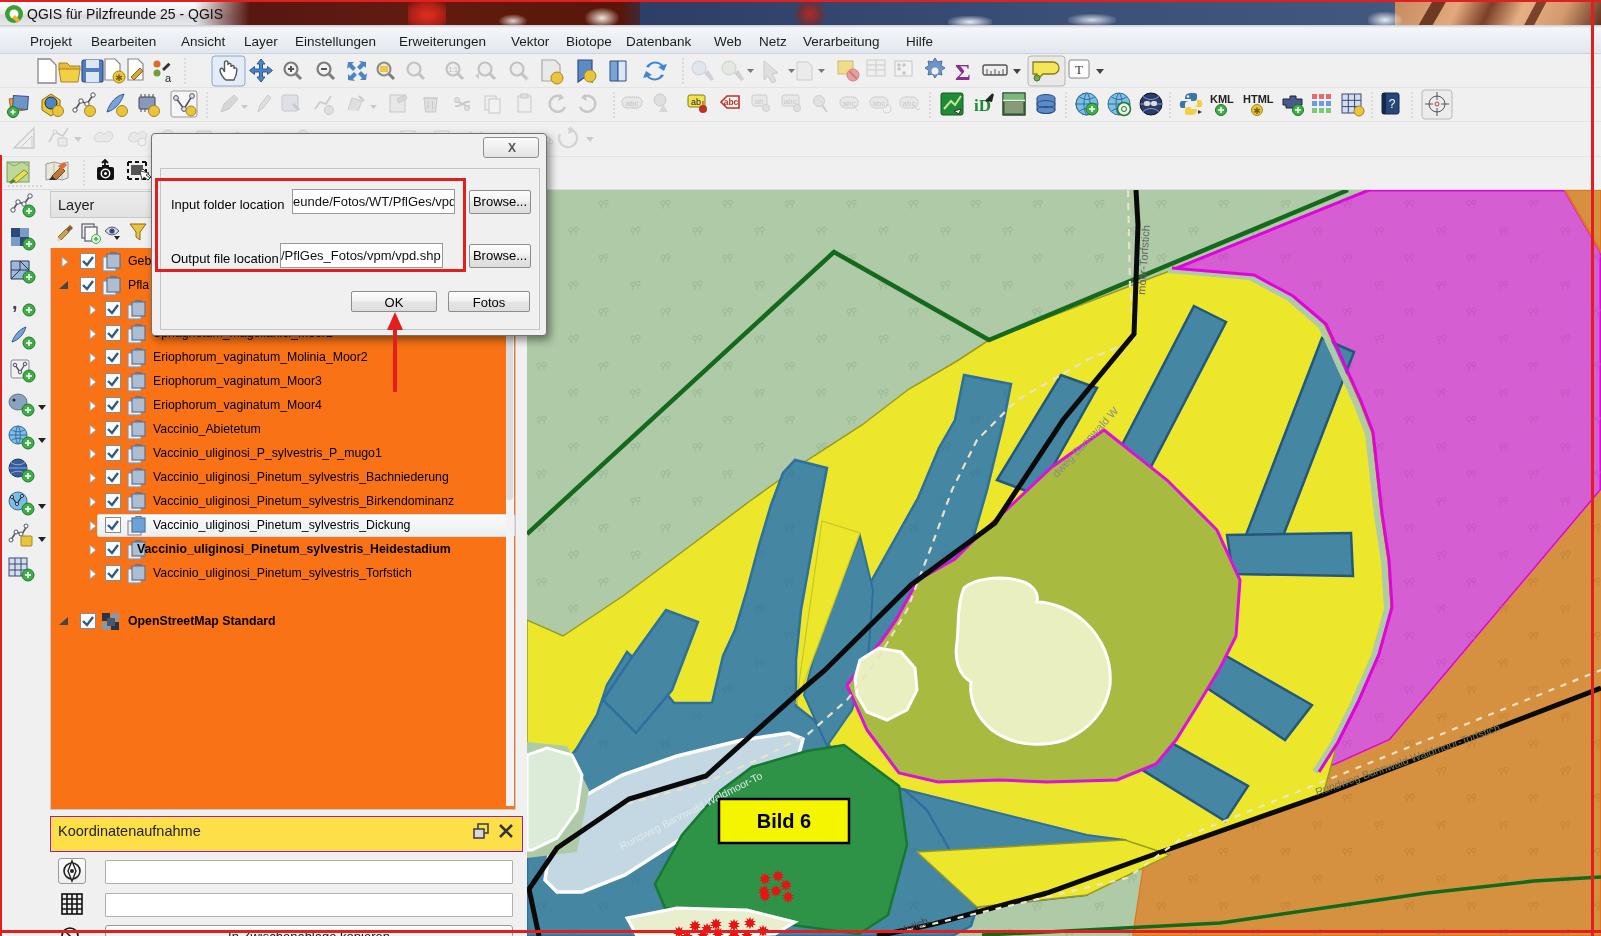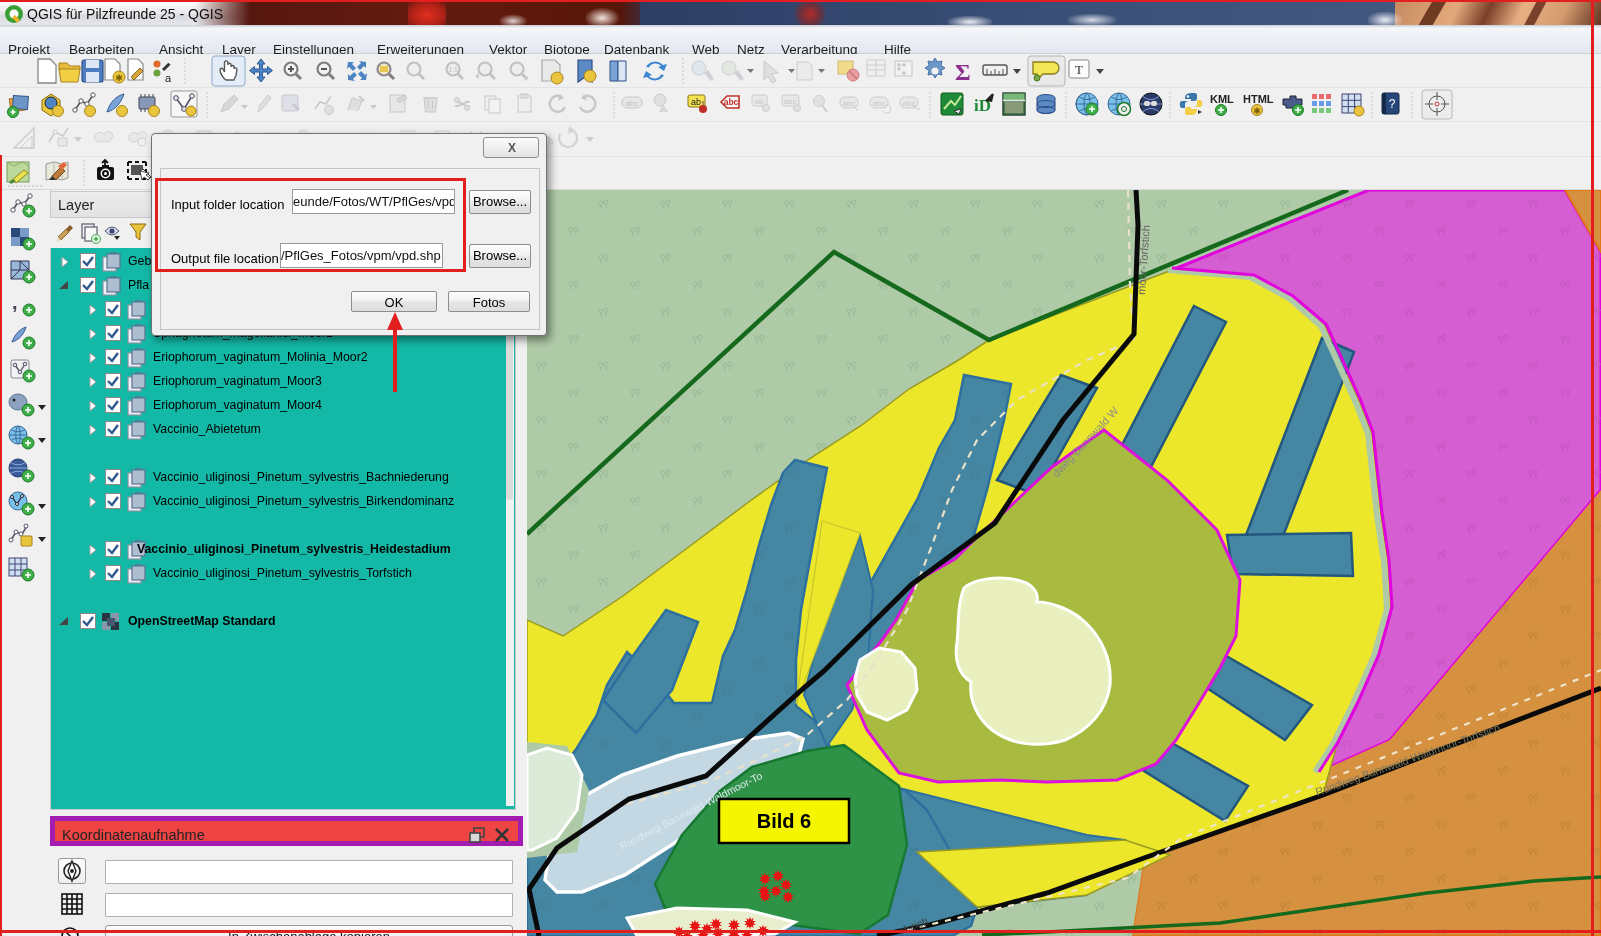--- a/index.html
+++ b/index.html
@@ -4,36 +4,36 @@
 <style>
   * { margin:0; padding:0; box-sizing:border-box; }
   html,body { width:1601px; height:936px; overflow:hidden; font-family:"Liberation Sans", sans-serif; background:#f0f0f0; }
   .abs { position:absolute; }
   #desktop { left:0; top:0; width:1601px; height:28px; background:linear-gradient(90deg,#4a1510 0px,#56170f 240px,#641b10 420px,#571608 620px,#2c3a63 660px,#31486e 900px,#3d5480 1340px,#c08a62 1420px,#d99a70 1500px,#c98f66 1601px); }
   #deskblue { left:640px; top:0; width:760px; height:28px; background:linear-gradient(90deg,#2e3e66,#3a5076 55%,#42587e); }
   #deskskin { left:1395px; top:0; width:206px; height:28px; background:linear-gradient(115deg,#c58a60 0%,#e3a97c 30%,#7a3f28 45%,#e7b084 60%,#d39a6e 80%,#5e2f1e 100%); }
   #titleglass { left:0; top:2px; width:250px; height:25px; background:linear-gradient(180deg,#fdfdfd 0%,#e9e9ec 45%,#dadbe0 55%,#e8e9ee 100%); -webkit-mask-image:linear-gradient(90deg,#000 78%,transparent 100%); }
   #titletext { left:27px; top:6px; font-size:14px; color:#111; }
   #menubar { left:0; top:28px; width:1601px; height:26px; background:linear-gradient(180deg,#f4f6f9,#e2e7ef); border-bottom:1px solid #cdd2da; font-size:13.5px; color:#1c1c1c; }
-  #menubar span { position:absolute; top:14px; }
+  #menubar span { position:absolute; top:6px;margin-left:22px; }
   .tbrow { left:0; width:1601px; background:#f0f0f0; }
   #tb1 { top:54px; height:34px; border-bottom:1px solid #e3e3e3;}
   #tb2 { top:88px; height:34px; border-bottom:1px solid #e3e3e3;}
   #tb3 { top:122px; height:35px; border-bottom:1px solid #e3e3e3;}
   #tb4 { top:157px; height:33px; border-bottom:1px solid #dadada;}
   #leftbar { left:0; top:190px; width:50px; height:746px; background:#f0f0f0; }
   #panel { left:50px; top:190px; width:477px; height:746px; background:#f0f0f0; border-left:1px solid #d8d8d8; }
   #ptitle { left:50px; top:191px; width:473px; height:27px; background:linear-gradient(180deg,#ececec,#e2e2e2); border:1px solid #c8c8c8; }
   #ptitle span { position:absolute; left:7px; top:5px; font-size:14.5px; color:#222; }
   #ptools { left:50px; top:218px; width:473px; height:30px; background:#f0f0f0; }
-  #tree { left:50px; top:248px; width:466px; height:562px; background:#14b8a6; border:1px solid #c8c8c8; border-top:none; overflow:hidden; }
+  #tree { left:50px; top:248px; width:466px; height:562px; background:#f97316; border:1px solid #c8c8c8; border-top:none; overflow:hidden; }
   .trow { position:absolute; height:24px; font-size:12.3px; color:#000; white-space:nowrap; }
   .trow .lbl { position:absolute; top:4px; }
   #koord { left:50px; top:810px; width:473px; height:126px; background:#f0f0f0; }
-  #ktitle { left:50px; top:816px; width:473px; height:30px; background:#ef4444; border:5px solid #a21caf; }
+  #ktitle { left:50px; top:816px; width:473px; height:36px; background:#fde047; border:1px solid #a21caf; }
   #ktitle span { position:absolute; left:7px; top:6px; font-size:14.5px; color:#222; }
   .kfield { position:absolute; background:#fff; border:1px solid #b0b0b0; border-radius:1px; height:24px; }
   .kbtn { position:absolute; width:28px; height:26px; background:linear-gradient(180deg,#fdfdfd,#eee); border:1px solid #9a9a9a; border-radius:3px; }
   #map { left:527px; top:190px; width:1074px; height:746px; }
   #dialog { left:151px; top:133px; width:396px; height:203px; background:#f0f0f0; border:1px solid #717171; border-radius:4px; box-shadow:3px 4px 8px rgba(0,0,0,0.45); }
   #dtitle { position:absolute; left:0; top:0; width:100%; height:29px; background:linear-gradient(180deg,#f6f6f6,#e9e9e9); border-bottom:1px solid #d5d5d5; border-radius:4px 4px 0 0; }
   #dtitle .t { position:absolute; left:34px; top:7px; font-size:13.5px; color:#111; }
   #dclose { position:absolute; right:7px; top:3px; width:56px; height:21px; background:linear-gradient(180deg,#fbfbfb,#e3e3e3); border:1px solid #8f8f8f; border-radius:3px; text-align:center; font-size:12px; color:#555; line-height:20px; font-weight:bold; letter-spacing:-2px;}
   #dgroup { position:absolute; left:8px; top:34px; width:380px; height:162px; border:1px solid #c4c4c4; background:#f0f0f0; }
   .dlabel { position:absolute; font-size:13px; color:#000; }
@@ -826,20 +826,35 @@
         <rect x="0.5" y="0.5" width="15" height="15" fill="#fdfdfd" stroke="#8b8b8b"></rect>
         <path d="M3,8 l4,4 6,-8" fill="none" stroke="#2d5a8c" stroke-width="2.4"></path>
       </svg>
       <svg style="position:absolute;left:76px;top:2px" width="22" height="20">
         <rect x="1" y="5" width="13" height="14" fill="#eef0f4" stroke="#8a94a4" stroke-width="1.2"></rect>
         <rect x="5" y="2" width="13" height="14" fill="#aebdd0" stroke="#5a7494" stroke-width="1.2"></rect>
         <path d="M9,2 v-1.5 h5 v1.5" fill="none" stroke="#5a7494" stroke-width="1.2"></path>
       </svg>
       <span class="lbl" style="left:102px;font-weight:normal">Vaccinio_Abietetum</span>
     </div>
+<div class="trow" style="left:0;top:194px;width:466px">
+      <svg style="position:absolute;left:38px;top:6px" width="8" height="12">
+        <polygon points="1,1 7,6 1,11" fill="#fff" stroke="#a0a0a0"></polygon>
+      </svg>
+      <svg style="position:absolute;left:54px;top:3px" width="17" height="17">
+        <rect x="0.5" y="0.5" width="15" height="15" fill="#fdfdfd" stroke="#8b8b8b"></rect>
+        <path d="M3,8 l4,4 6,-8" fill="none" stroke="#2d5a8c" stroke-width="2.4"></path>
+      </svg>
+      <svg style="position:absolute;left:76px;top:2px" width="22" height="20">
+        <rect x="1" y="5" width="13" height="14" fill="#eef0f4" stroke="#8a94a4" stroke-width="1.2"></rect>
+        <rect x="5" y="2" width="13" height="14" fill="#aebdd0" stroke="#5a7494" stroke-width="1.2"></rect>
+        <path d="M9,2 v-1.5 h5 v1.5" fill="none" stroke="#5a7494" stroke-width="1.2"></path>
+      </svg>
+      <span class="lbl" style="left:102px;font-weight:normal">Vaccinio_uliginosi_P_sylvestris_P_mugo1</span>
+    </div>
 <div class="trow" style="left:0;top:218px;width:466px">
       <svg style="position:absolute;left:38px;top:6px" width="8" height="12">
         <polygon points="1,1 7,6 1,11" fill="#fff" stroke="#a0a0a0"></polygon>
       </svg>
       <svg style="position:absolute;left:54px;top:3px" width="17" height="17">
         <rect x="0.5" y="0.5" width="15" height="15" fill="#fdfdfd" stroke="#8b8b8b"></rect>
         <path d="M3,8 l4,4 6,-8" fill="none" stroke="#2d5a8c" stroke-width="2.4"></path>
       </svg>
       <svg style="position:absolute;left:76px;top:2px" width="22" height="20">
         <rect x="1" y="5" width="13" height="14" fill="#eef0f4" stroke="#8a94a4" stroke-width="1.2"></rect>
@@ -855,20 +870,36 @@
       <svg style="position:absolute;left:54px;top:3px" width="17" height="17">
         <rect x="0.5" y="0.5" width="15" height="15" fill="#fdfdfd" stroke="#8b8b8b"></rect>
         <path d="M3,8 l4,4 6,-8" fill="none" stroke="#2d5a8c" stroke-width="2.4"></path>
       </svg>
       <svg style="position:absolute;left:76px;top:2px" width="22" height="20">
         <rect x="1" y="5" width="13" height="14" fill="#eef0f4" stroke="#8a94a4" stroke-width="1.2"></rect>
         <rect x="5" y="2" width="13" height="14" fill="#aebdd0" stroke="#5a7494" stroke-width="1.2"></rect>
         <path d="M9,2 v-1.5 h5 v1.5" fill="none" stroke="#5a7494" stroke-width="1.2"></path>
       </svg>
       <span class="lbl" style="left:102px;font-weight:normal">Vaccinio_uliginosi_Pinetum_sylvestris_Birkendominanz</span>
+    </div>
+<div class="trow" style="left:0;top:266px;width:466px">
+      <div style="position:absolute;left:46px;top:0;width:418px;height:23px;background:linear-gradient(180deg,#f8f9fa,#eceff2);border:1px solid #d9dce0;border-radius:2px"></div>
+      <svg style="position:absolute;left:38px;top:6px" width="8" height="12">
+        <polygon points="1,1 7,6 1,11" fill="#fff" stroke="#a0a0a0"></polygon>
+      </svg>
+      <svg style="position:absolute;left:54px;top:3px" width="17" height="17">
+        <rect x="0.5" y="0.5" width="15" height="15" fill="#fdfdfd" stroke="#8b8b8b"></rect>
+        <path d="M3,8 l4,4 6,-8" fill="none" stroke="#2d5a8c" stroke-width="2.4"></path>
+      </svg>
+      <svg style="position:absolute;left:76px;top:2px" width="22" height="20">
+        <rect x="1" y="5" width="13" height="14" fill="#eef0f4" stroke="#8a94a4" stroke-width="1.2"></rect>
+        <rect x="5" y="2" width="13" height="14" fill="#6ca2d8" stroke="#5a7494" stroke-width="1.2"></rect>
+        <path d="M9,2 v-1.5 h5 v1.5" fill="none" stroke="#5a7494" stroke-width="1.2"></path>
+      </svg>
+      <span class="lbl" style="left:102px;font-weight:normal">Vaccinio_uliginosi_Pinetum_sylvestris_Dickung</span>
     </div>
 <div class="trow" style="left:0;top:290px;width:466px">
       <svg style="position:absolute;left:38px;top:6px" width="8" height="12">
         <polygon points="1,1 7,6 1,11" fill="#fff" stroke="#a0a0a0"></polygon>
       </svg>
       <svg style="position:absolute;left:54px;top:3px" width="17" height="17">
         <rect x="0.5" y="0.5" width="15" height="15" fill="#fdfdfd" stroke="#8b8b8b"></rect>
         <path d="M3,8 l4,4 6,-8" fill="none" stroke="#2d5a8c" stroke-width="2.4"></path>
       </svg>
       <svg style="position:absolute;left:76px;top:2px" width="22" height="20">

